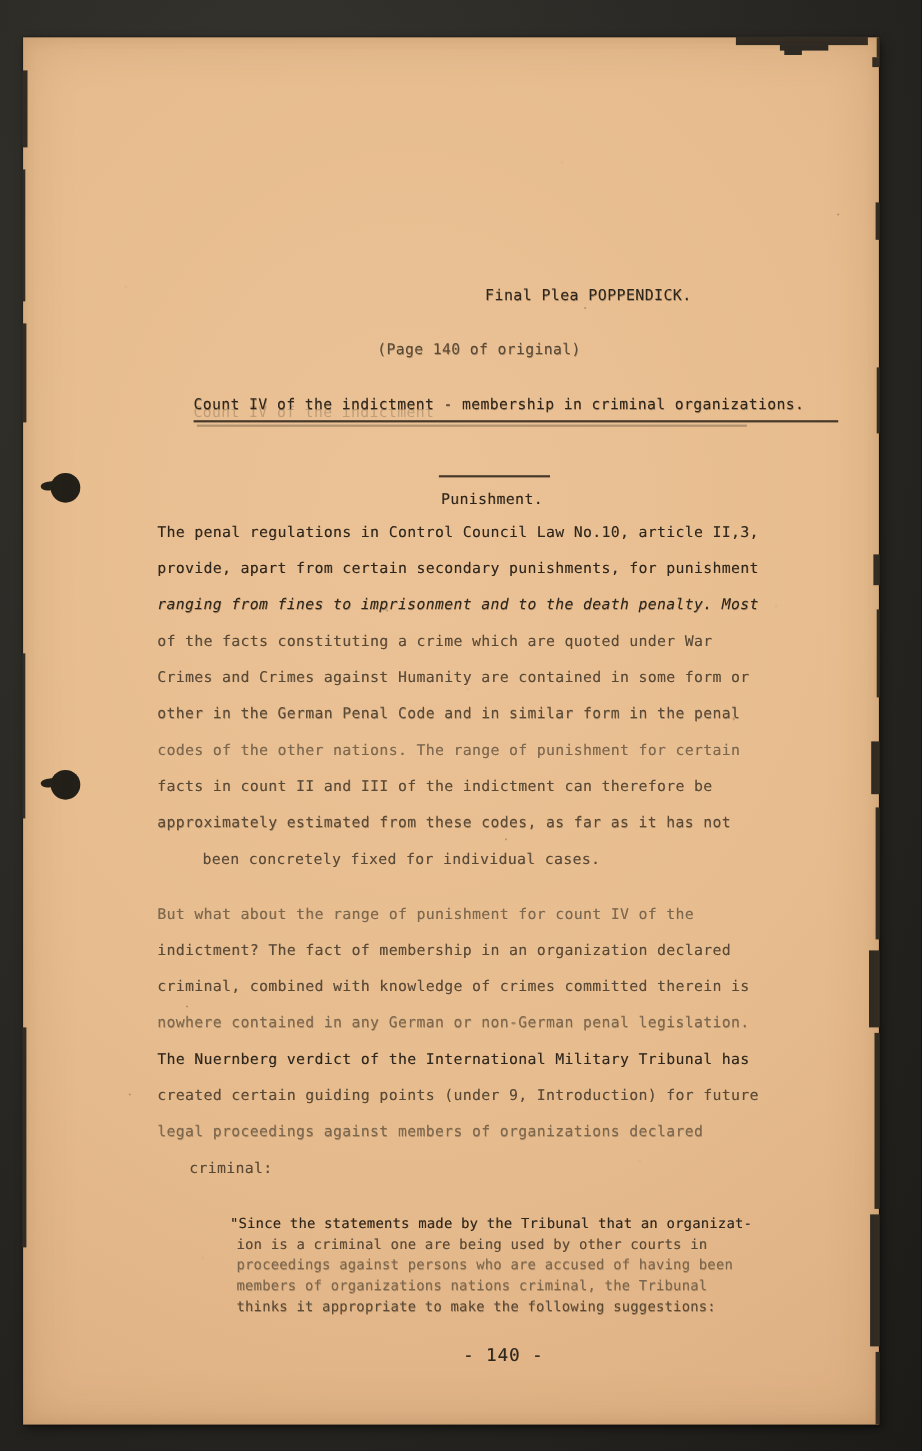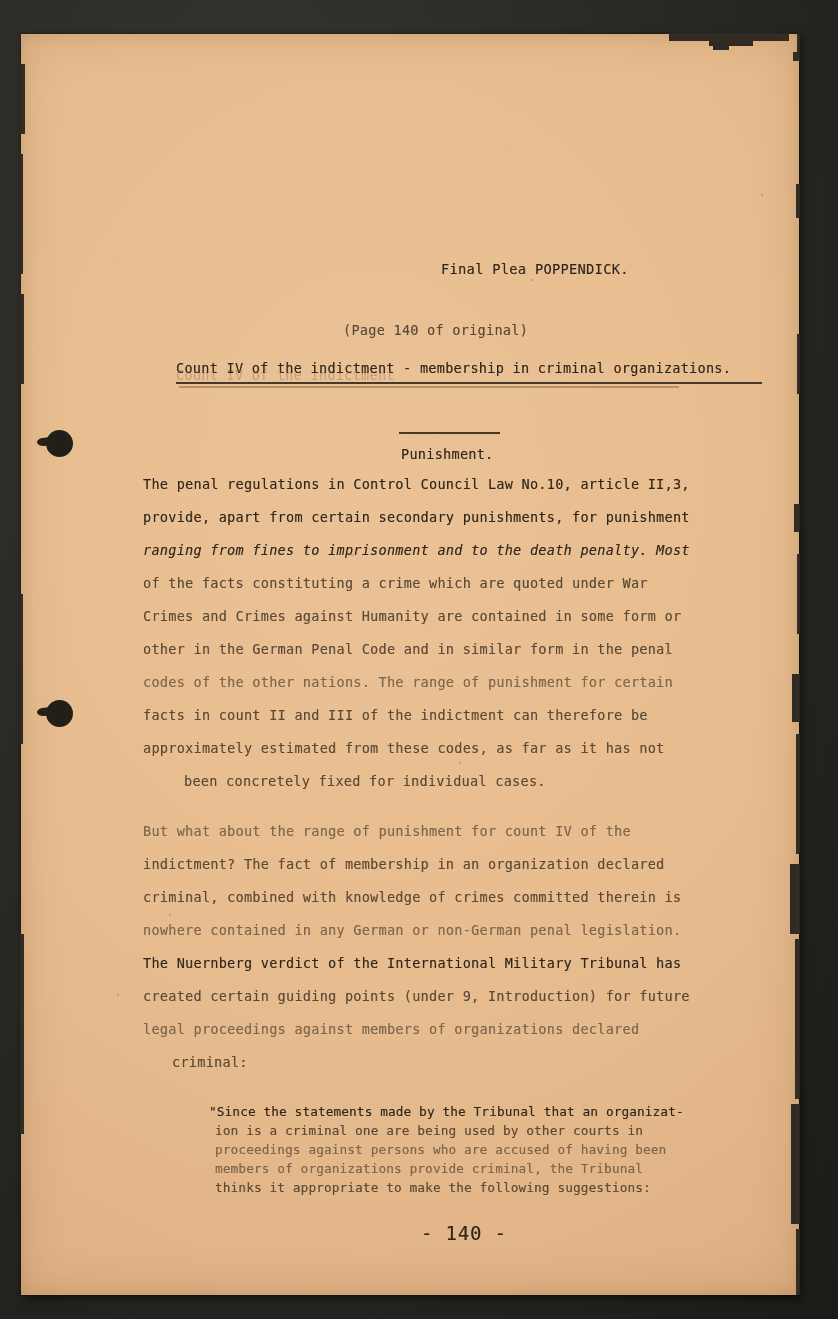--- a/index.html
+++ b/index.html
@@ -130,21 +130,21 @@
     position: absolute;
     white-space: pre;
     font-family: "DejaVu Sans Mono", "Liberation Mono", monospace;
     font-size: 13.4px;
     letter-spacing: .35px;
     line-height: 1;
     color: #8a7257;
     opacity: .45;
   }
   .quote-line { font-size: 12.6px; letter-spacing: .2px; }
-  .folio { font-size: 19px; letter-spacing: .8px; }
+  .folio { font-size: 16px; letter-spacing: .8px; }
 
   
   .speck {
     position: absolute;
     background: #8a6c44;
     border-radius: 50%;
     opacity: .5;
     pointer-events: none;
   }
 </style>
@@ -188,21 +188,21 @@
     <div class="speck" style="left:645px; top:618px; width:2px; height:3px;"></div>
     <div class="speck" style="left:148px; top:880px; width:2px; height:2px;"></div>
     <div class="speck" style="left:740px; top:160px; width:2px; height:2px;"></div>
     <div class="speck" style="left:438px; top:728px; width:2px; height:2px;"></div>
     <div class="speck" style="left:96px;  top:960px; width:2px; height:2px;"></div>
 
     <div id="typed-content">
 
       <div class="tline doc-title" style="left:420px; top:229px;">Final Plea POPPENDICK.</div>
 
-      <div class="tline fade-1" style="left:322px; top:290px;">(Page 140 of original)</div>
+      <div class="tline fade-1" style="left:322px; top:278px;">(Page 140 of original)</div>
 
       <div class="ghost-line" style="left:155px; top:335px;">Count IV of the indictment</div>
 
       <div class="tline" style="left:155px; top:328px;">Count IV of the indictment - membership in criminal organizations.</div>
       <div class="head-rule" style="left:155px; top:348px; width:586px;"></div>
       <div class="ghost-rule" style="left:158px; top:352px; width:500px;"></div>
 
       <div class="tline" style="left:380px; top:378px;margin-top:36px;">Punishment.</div>
       <div class="head-rule" style="left:378px; top:398px; width:101px;"></div>
 
@@ -222,21 +222,21 @@
       <div class="tline fade-1" style="left:122px; top:857px;">criminal, combined with knowledge of crimes committed therein is</div>
       <div class="tline fade-2" style="left:122px; top:890px;">nowhere contained in any German or non-German penal legislation.</div>
       <div class="tline" style="left:122px; top:923px;">The Nuernberg verdict of the International Military Tribunal has</div>
       <div class="tline fade-1" style="left:122px; top:956px;">created certain guiding points (under 9, Introduction) for future</div>
       <div class="tline fade-2" style="left:122px; top:989px;">legal proceedings against members of organizations declared</div>
       <div class="tline fade-1" style="left:122px; top:1022px;margin-left:29px;">criminal:</div>
 
       <div class="tline quote-line" style="left:188px; top:1072px;">"Since the statements made by the Tribunal that an organizat-</div>
       <div class="tline quote-line fade-1" style="left:194px; top:1091px;">ion is a criminal one are being used by other courts in</div>
       <div class="tline quote-line fade-2" style="left:194px; top:1110px;">proceedings against persons who are accused of having been</div>
-      <div class="tline quote-line fade-2" style="left:194px; top:1129px;">members of organizations provide criminal, the Tribunal</div>
+      <div class="tline quote-line fade-2" style="left:194px; top:1129px;">members of organizations nations criminal, the Tribunal</div>
       <div class="tline quote-line fade-1" style="left:194px; top:1148px;">thinks it appropriate to make the following suggestions:</div>
 
       <div class="tline folio" style="left:400px; top:1190px;">- 140 -</div>
 
     </div>
 
     <div id="paper-vignette"></div>
   </div>
 
 </div>

